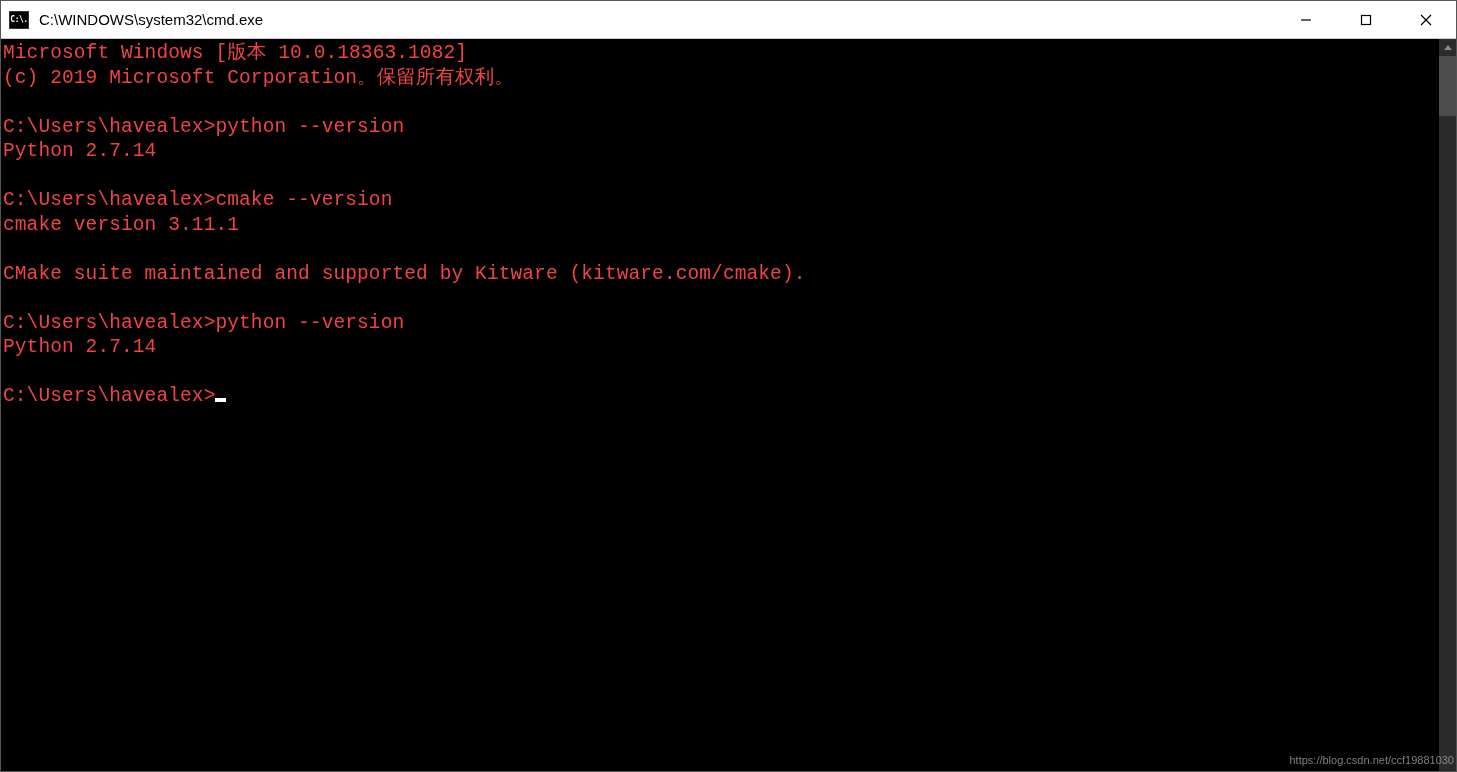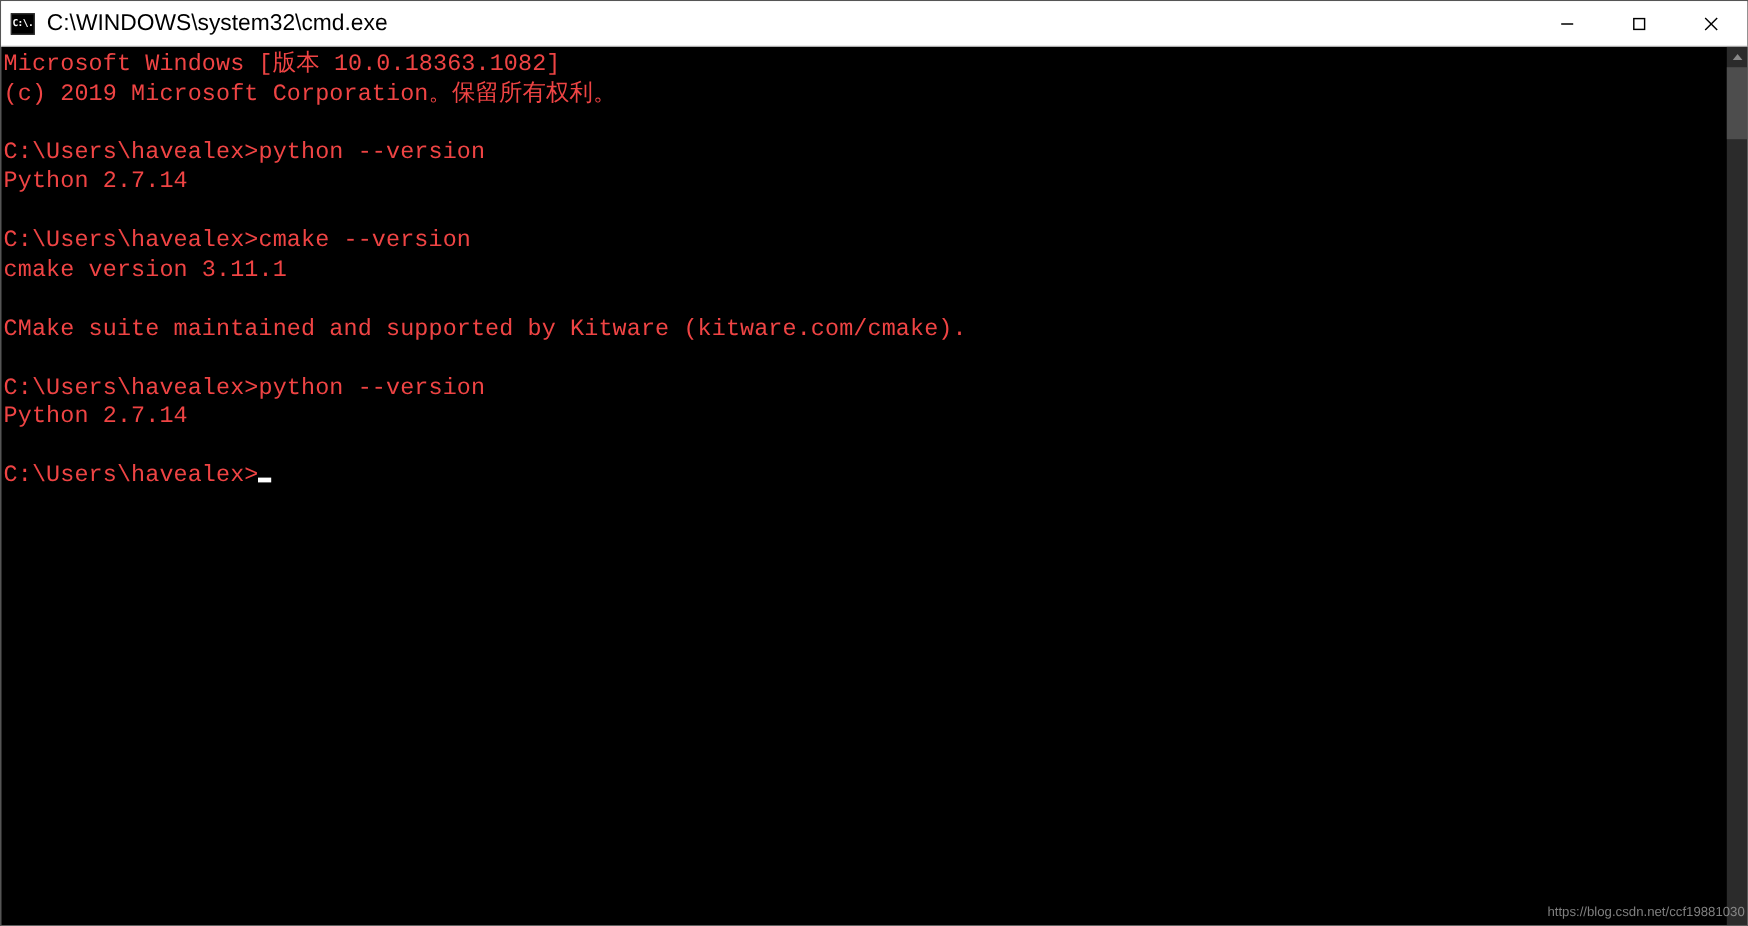--- a/index.html
+++ b/index.html
@@ -42,21 +42,21 @@
       border: 1px solid #333;
     }
     .app-icon-text {
       color: #ffffff;
       font-size: 8px;
       font-weight: bold;
       font-family: Consolas, monospace;
       letter-spacing: -0.5px;
     }
     .title-text {
-      font-size: 19px;
+      font-size: 15px;
       color: #000;
     }
     .window-controls {
       position: absolute;
       right: 0;
       top: 0;
       height: 100%;
       display: flex;
     }
     .win-btn {

